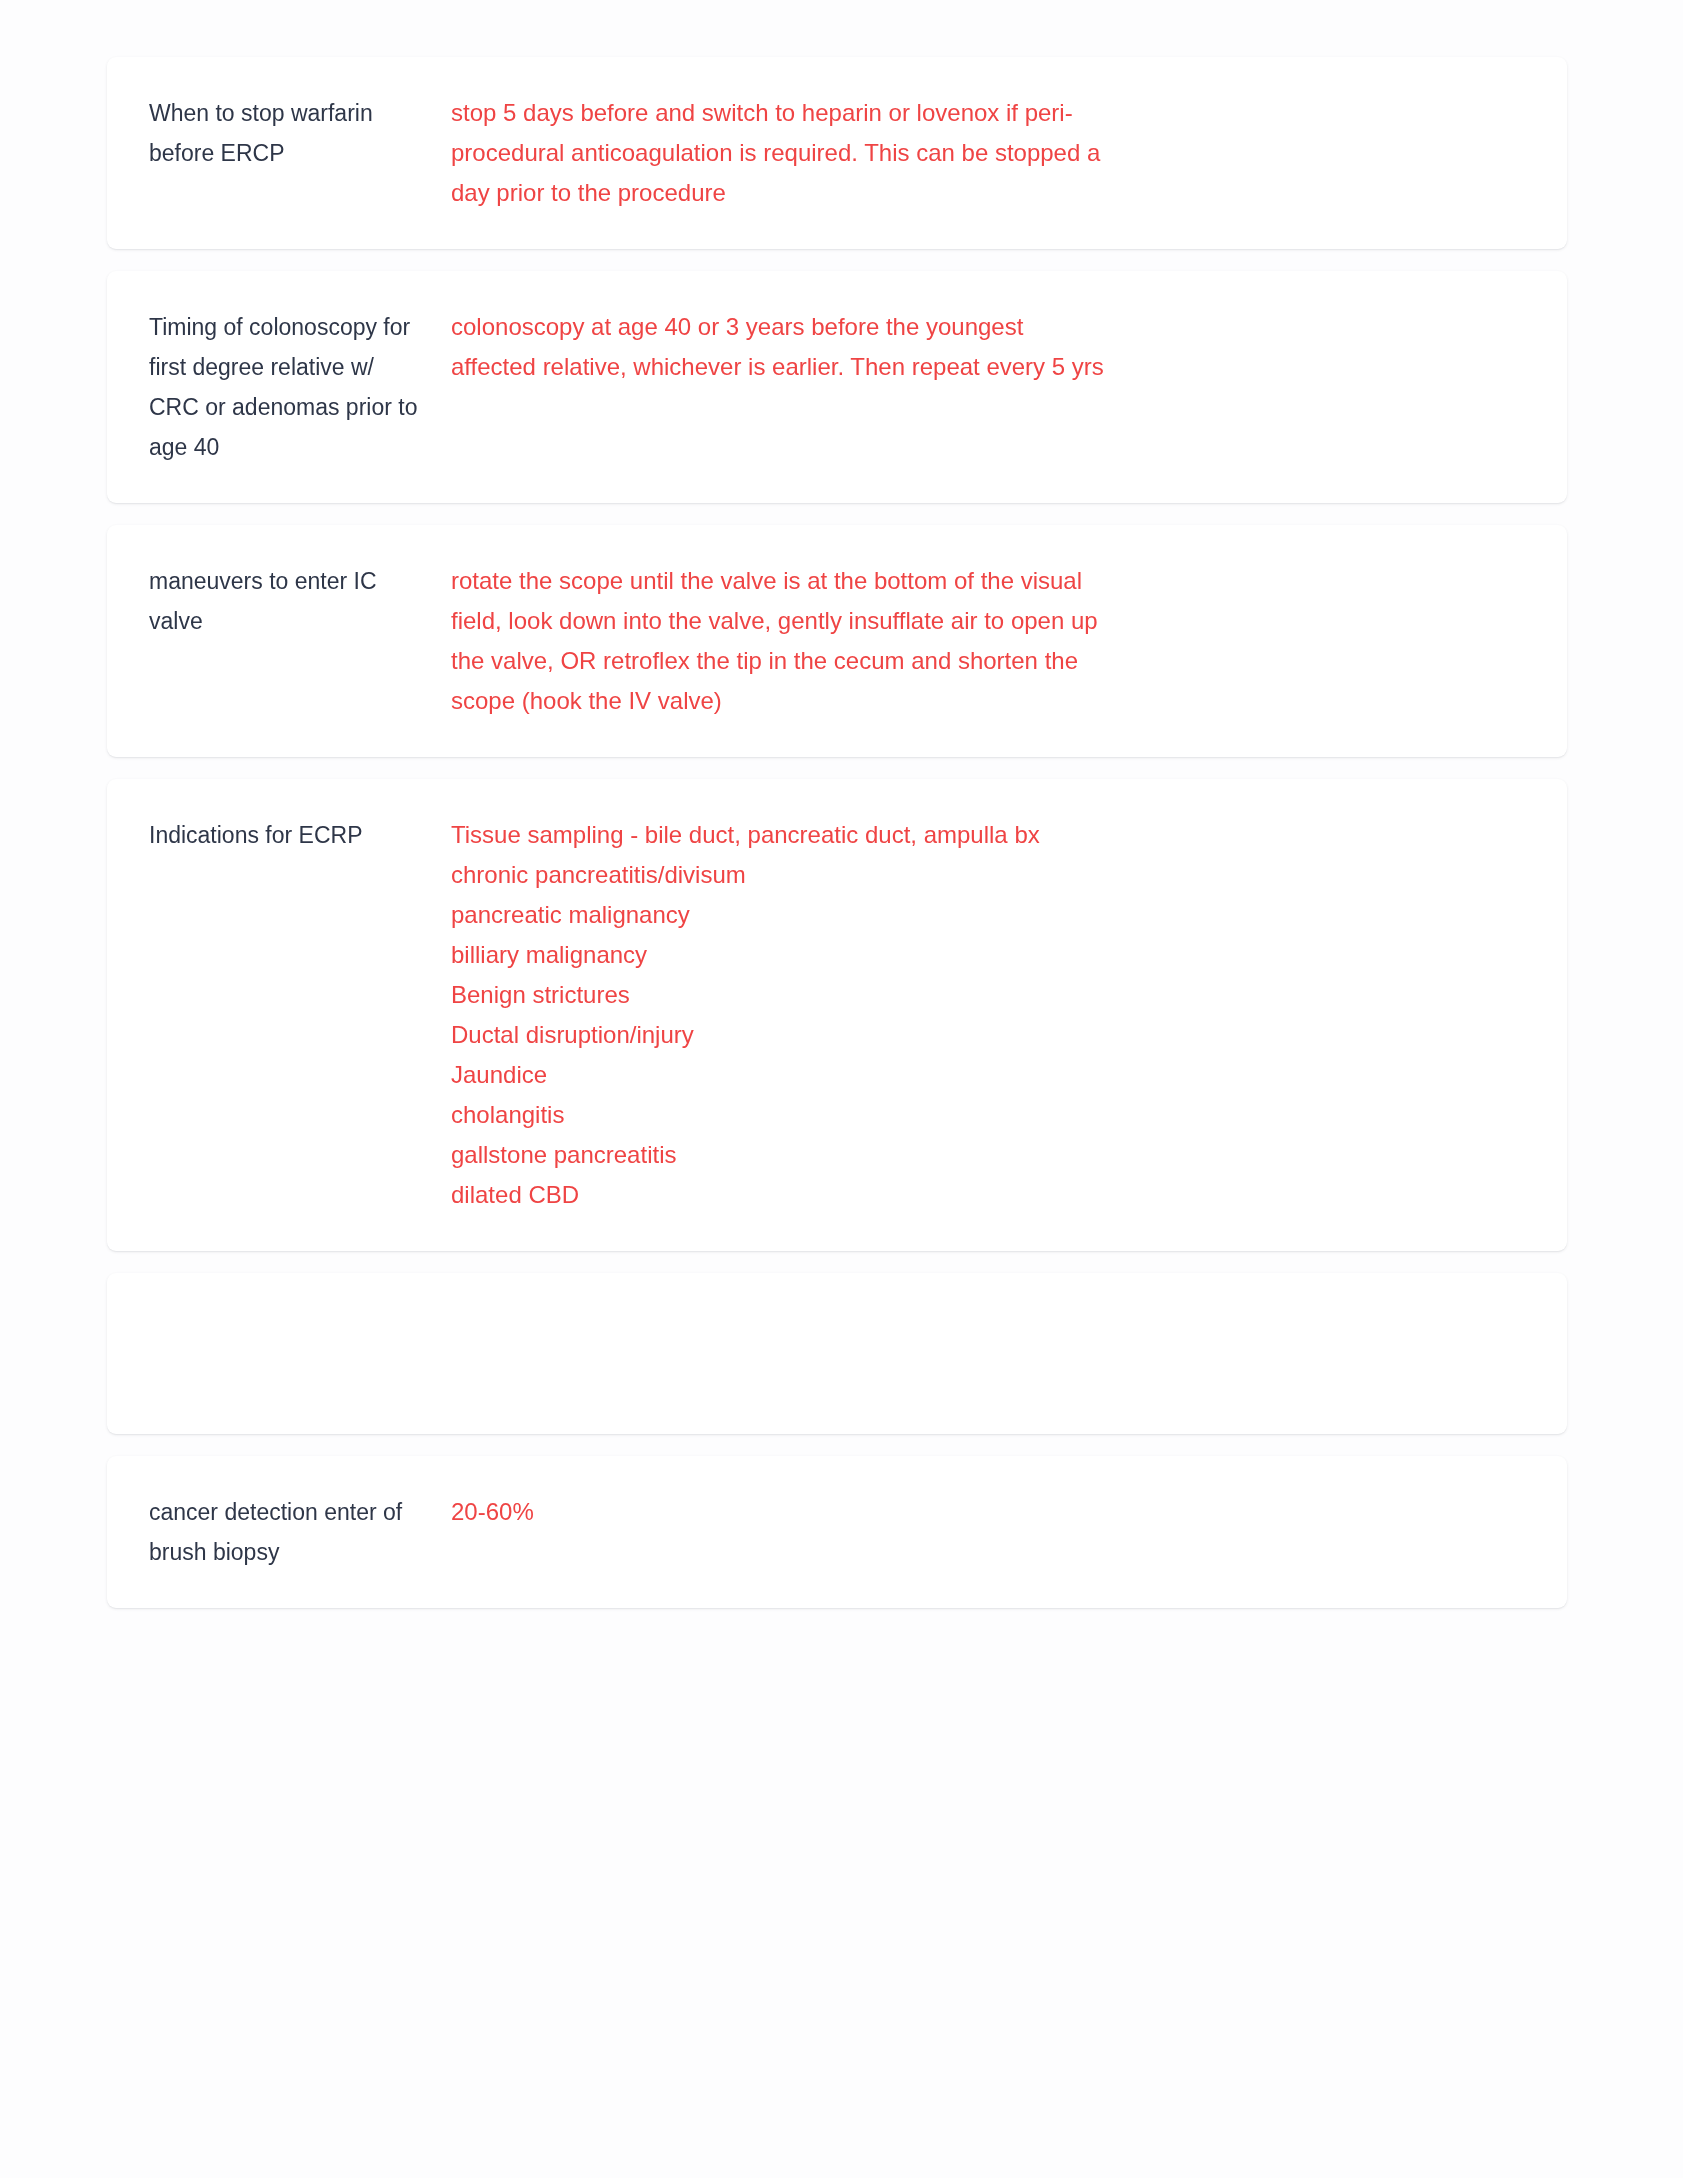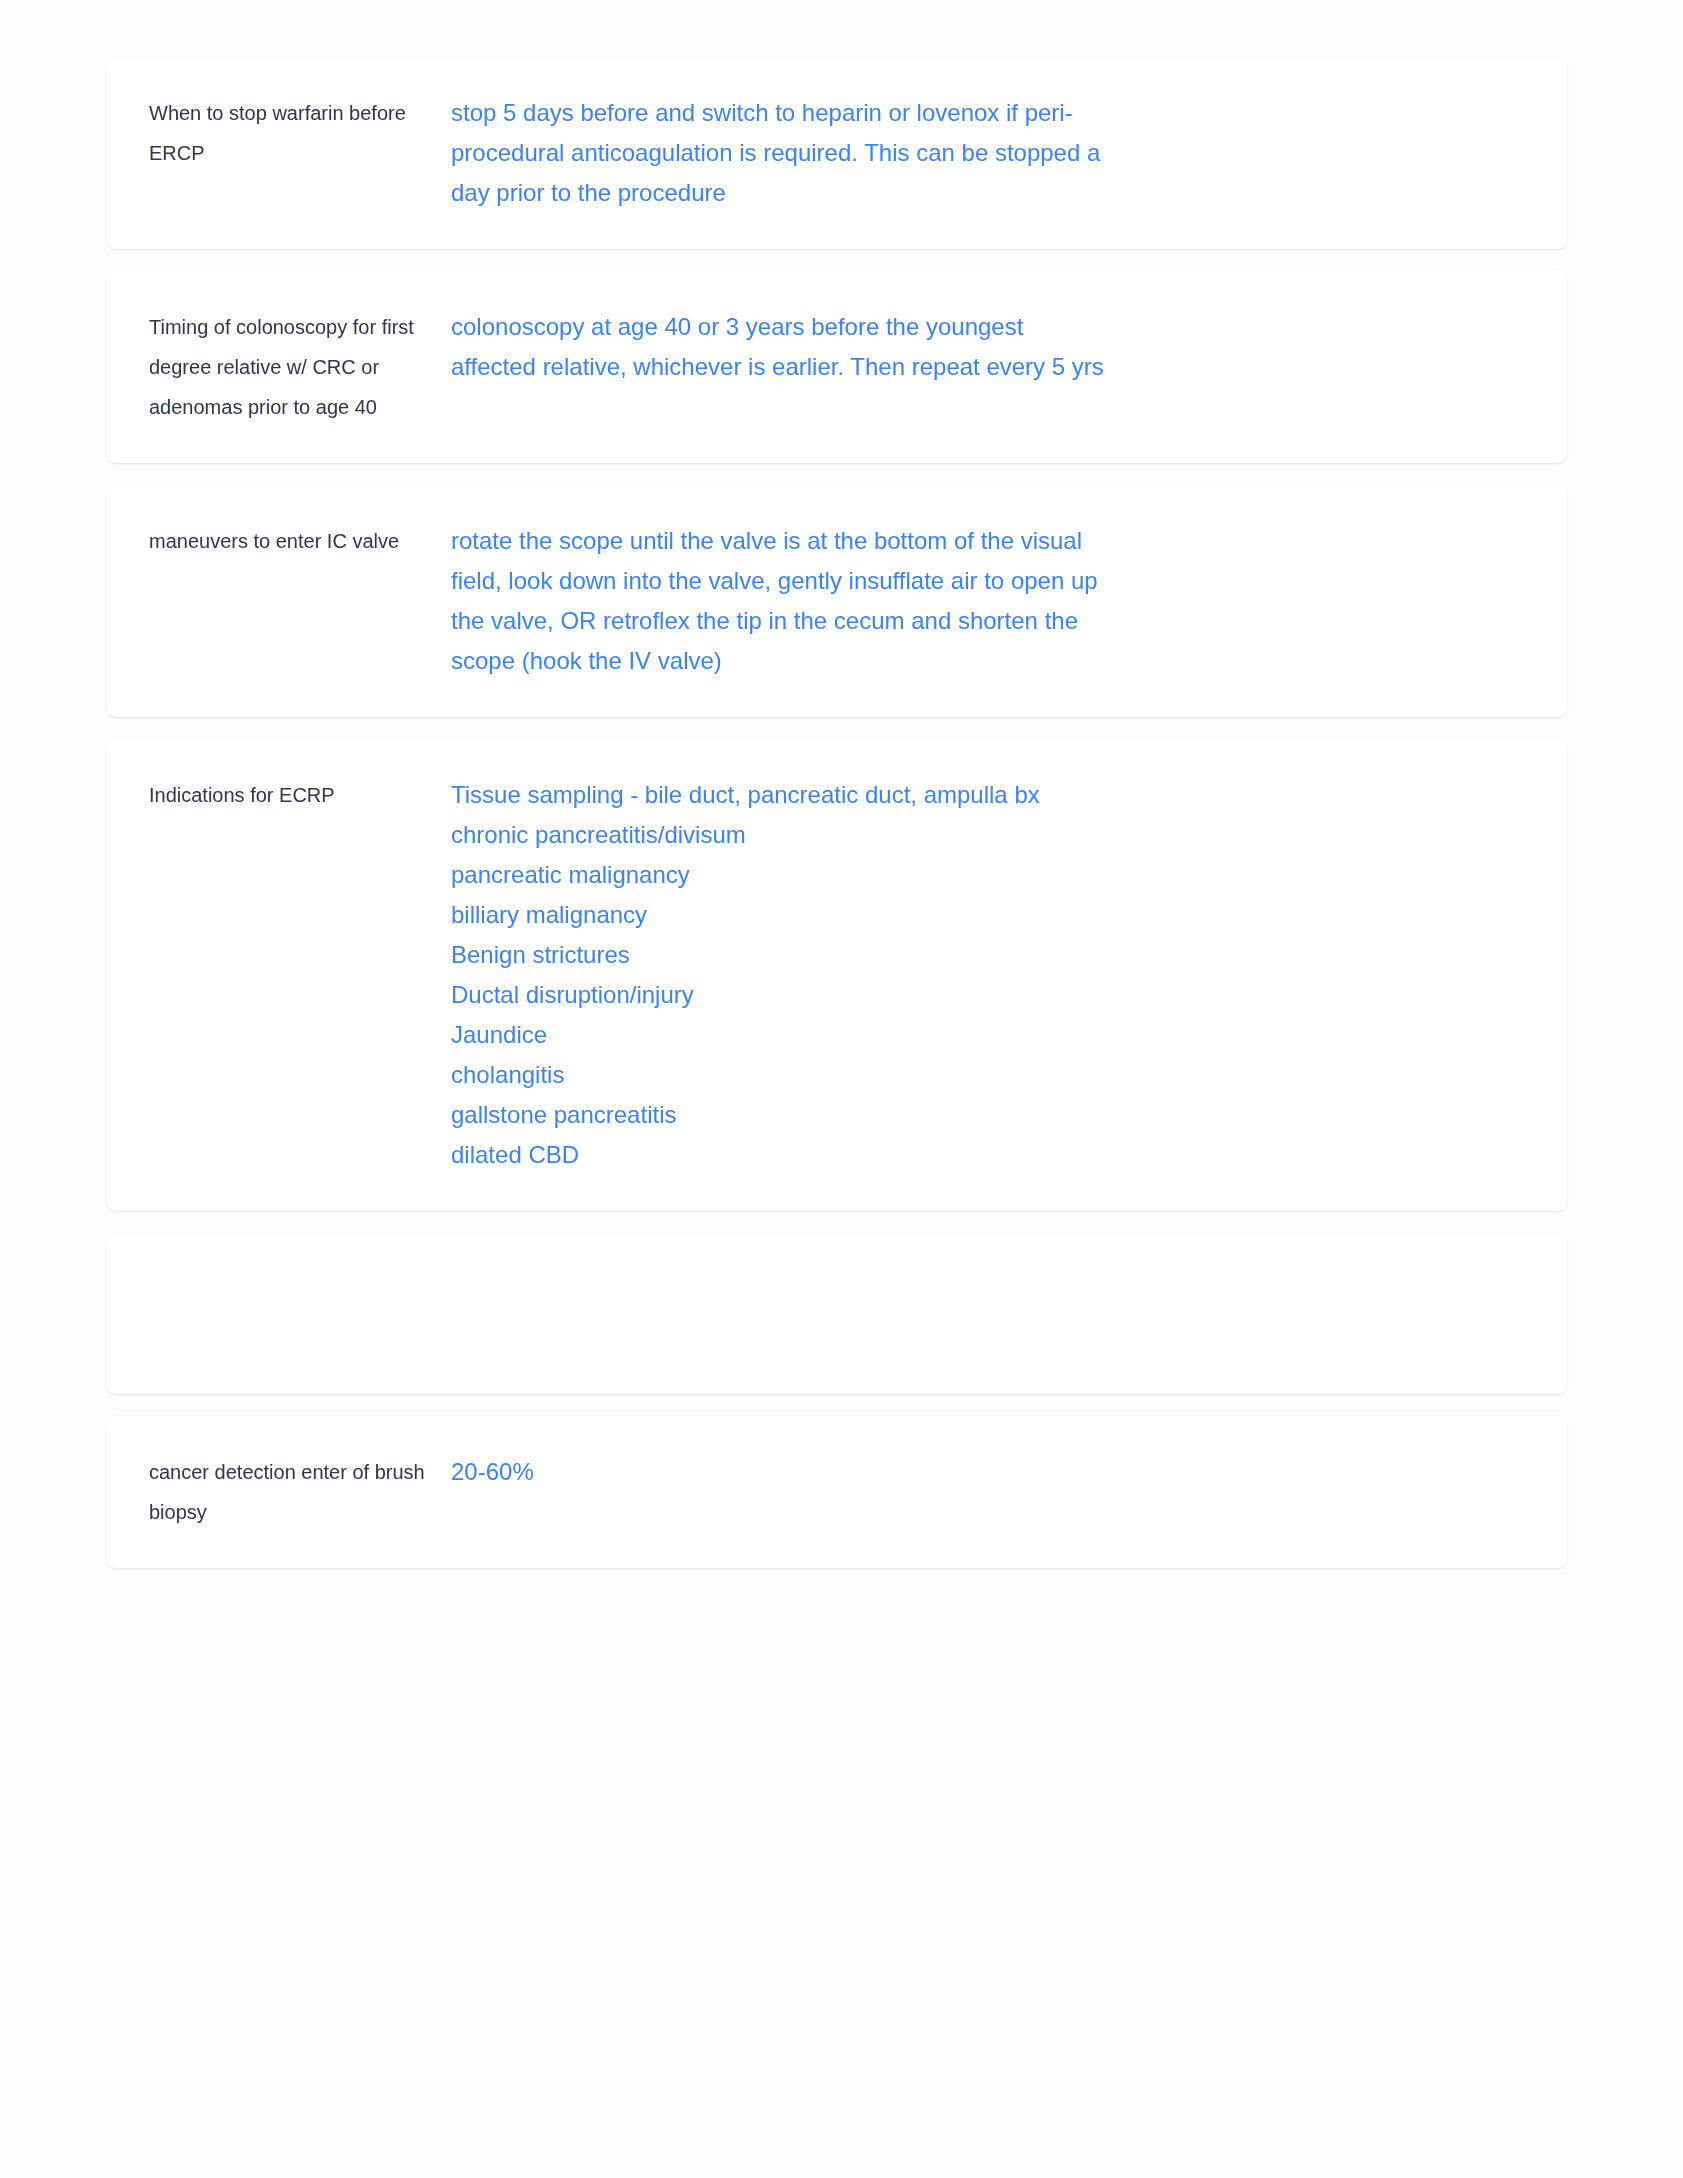--- a/index.html
+++ b/index.html
@@ -43,31 +43,31 @@
   .card.is-empty {
     min-height: 161px;
   }
 
   .term {
     box-sizing: border-box;
     width: 302px;
     flex: 0 0 302px;
     padding-right: 24px;
     color: #2e3648;
-    font-size: 20px;
+    font-size: 23px;
     line-height: 40px;
     white-space: pre-line;
     word-wrap: break-word;
   }
 
   .definition {
     box-sizing: border-box;
     flex: 1 1 auto;
     max-width: 653px;
-    color: #3b82f6;
+    color: #ef4444;
     font-size: 24px;
     line-height: 40px;
     white-space: pre-line;
     word-wrap: break-word;
   }
 </style>
 </head>
 <body>
 
 <div class="page">

